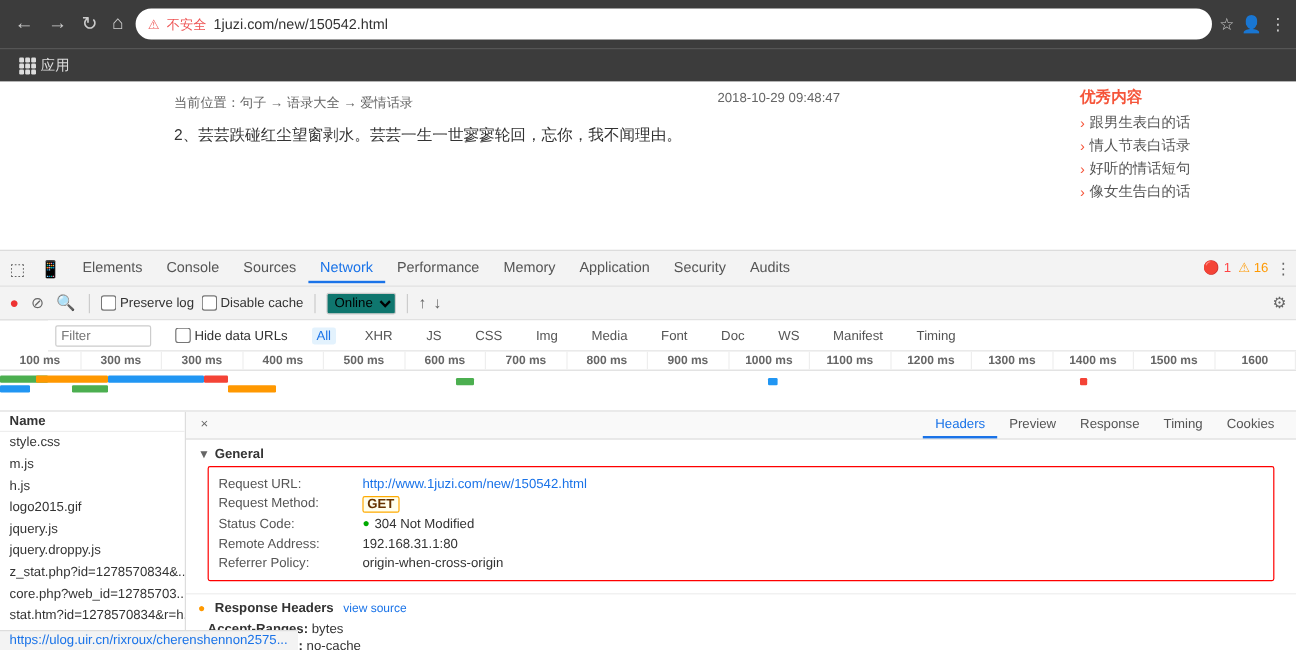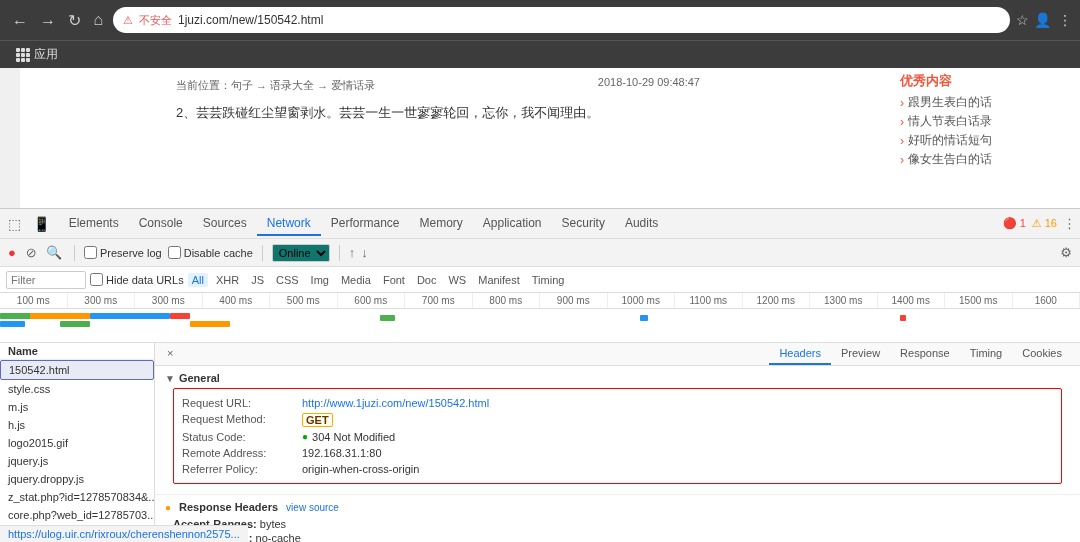--- a/index.html
+++ b/index.html
@@ -18,21 +18,21 @@
     
     .bookmarks-bar { background: #3c3c3c; height: 28px; display: flex; padding: 0 8px; border-top: 1px solid #555; }
     .bookmarks-bar-item { color: #ddd; font-size: 12px; padding: 2px 8px; cursor: pointer; display: flex; align-items: center; gap: 4px; }
     .apps-icon { display: grid; grid-template-columns: repeat(3,4px); gap: 1px; }
     .apps-dot { width: 4px; height: 4px; background: #ddd; border-radius: 1px; }
 
     
     .main-layout { display: flex; flex-direction: column; height: 474px; }
 
     
-    .web-content { background: #fff; height: 140px; overflow: hidden; position: relative; padding: 6px 16px; margin-left: 20px; }
+    .web-content { background: #fff; height: 140px; overflow: hidden; position: relative; padding: 6px 5px; }
     .breadcrumb { font-size: 11px; color: #666; padding: 4px 140px; }
     .page-title { text-align: center; color: #f5553a; font-size: 20px; font-weight: bold; padding: 6px; }
     .web-text { padding: 4px 140px; font-size: 13px; color: #333; line-height: 1.8; }
     .date-stamp { position: absolute; top: 8px; right: 380px; font-size: 11px; color: #666; }
     .sidebar-section { position: absolute; top: 4px; right: 20px; width: 160px; }
     .sidebar-title { color: #f5553a; font-weight: bold; font-size: 13px; margin-bottom: 4px; }
     .sidebar-link { display: flex; align-items: center; gap: 4px; font-size: 12px; color: #555; margin: 2px 0; }
     .sidebar-link::before { content: '›'; color: #f5553a; }
 
     
@@ -51,27 +51,27 @@
     
     .devtools-toolbar { background: #f3f3f3; height: 28px; display: flex; align-items: center; gap: 6px; padding: 0 6px; border-bottom: 1px solid #ddd; font-size: 11px; }
     .toolbar-btn { background: none; border: none; cursor: pointer; font-size: 13px; color: #666; padding: 2px; }
     .toolbar-btn.red { color: #e33; }
     .checkbox-label { display: flex; align-items: center; gap: 3px; color: #333; cursor: pointer; }
     .toolbar-separator { width: 1px; height: 16px; background: #ccc; margin: 0 3px; }
     .online-select { font-size: 11px; border: 1px solid #ccc; border-radius: 2px; padding: 1px 2px; background: #0f766e; }
     .upload-btn { font-size: 13px; color: #666; border: none; background: none; cursor: pointer; }
 
     
-    .filter-bar { background: #fff; height: 26px; display: flex; align-items: center; padding: 0 6px; border-bottom: 1px solid #ddd; font-size: 11px; gap: 4px; }
+    .filter-bar { background: #fff; height: 26px; display: flex; align-items: center; padding: 0 6px; border-bottom: 1px solid #ddd; font-size: 11px; gap: 20px; margin-left: 40px; }
     .filter-input { border: 1px solid #ccc; border-radius: 2px; height: 18px; padding: 0 4px; font-size: 11px; width: 80px; }
     .filter-btn { font-size: 11px; color: #555; cursor: pointer; background: none; border: none; padding: 2px 4px; }
 
     
     .timeline { background: #fff; height: 50px; border-bottom: 1px solid #ddd; position: relative; overflow: hidden; }
-    .timeline-axis { display: flex; position: absolute; top: 0; left: 0; right: 0; height: 16px; border-bottom: 1px solid #ddd; font-size: 10px; color: #666; }
+    .timeline-axis { display: flex; position: absolute; top: 0; left: 0; right: 0; height: 16px; border-bottom: 1px solid #ddd; font-size: 10px; color: #666; font-weight: bold; }
     .timeline-tick { flex: 1; text-align: center; border-right: 1px solid #eee; padding-top: 2px; }
     .timeline-bars { position: absolute; top: 18px; left: 0; right: 0; height: 30px; }
 
     
     .devtools-content { display: flex; flex: 1; overflow: hidden; }
 
     
     .files-panel { width: 155px; border-right: 1px solid #ddd; overflow-y: auto; background: #fff; }
     .files-panel-item { padding: 3px 8px; font-size: 11px; color: #333; cursor: pointer; white-space: nowrap; overflow: hidden; text-overflow: ellipsis; display: flex; align-items: center; }
     .files-panel-item.selected { background: #e8eaf6; border: 1px solid #5c6bc0; }
@@ -265,21 +265,20 @@
         <div class="tl-bar" style="left:380px;width:15px;top:4px;background:#4caf50;"></div>
         <div class="tl-bar" style="left:640px;width:8px;top:4px;background:#2196f3;"></div>
         <div class="tl-bar" style="left:900px;width:6px;top:4px;background:#f44336;"></div>
       </div>
     </div>
 
     <div class="devtools-content">
 
       <div class="files-panel">
         <div style="padding:2px 8px;font-size:11px;font-weight:bold;border-bottom:1px solid #eee;color:#333;">Name</div>
-        <div class="files-panel-item selected highlight-box">150542.html</div>
         <div class="files-panel-item">style.css</div>
         <div class="files-panel-item">m.js</div>
         <div class="files-panel-item">h.js</div>
         <div class="files-panel-item">logo2015.gif</div>
         <div class="files-panel-item">jquery.js</div>
         <div class="files-panel-item">jquery.droppy.js</div>
         <div class="files-panel-item">z_stat.php?id=1278570834&amp;...</div>
         <div class="files-panel-item">core.php?web_id=12785703...</div>
         <div class="files-panel-item">stat.htm?id=1278570834&amp;r=h..</div>
 

